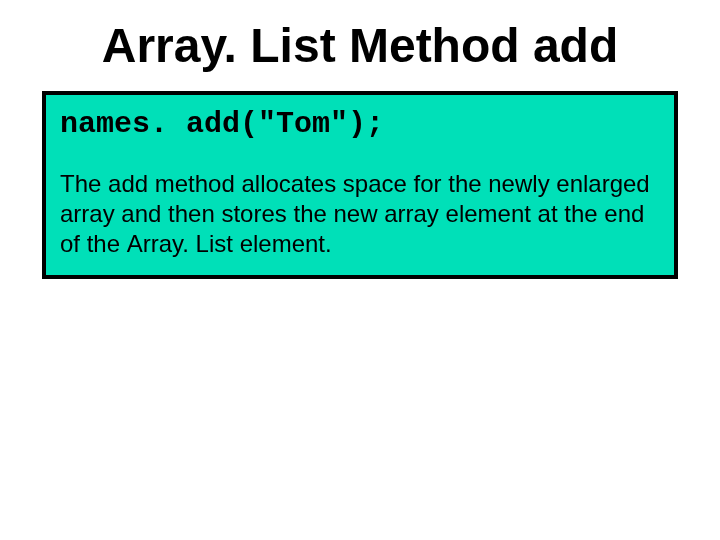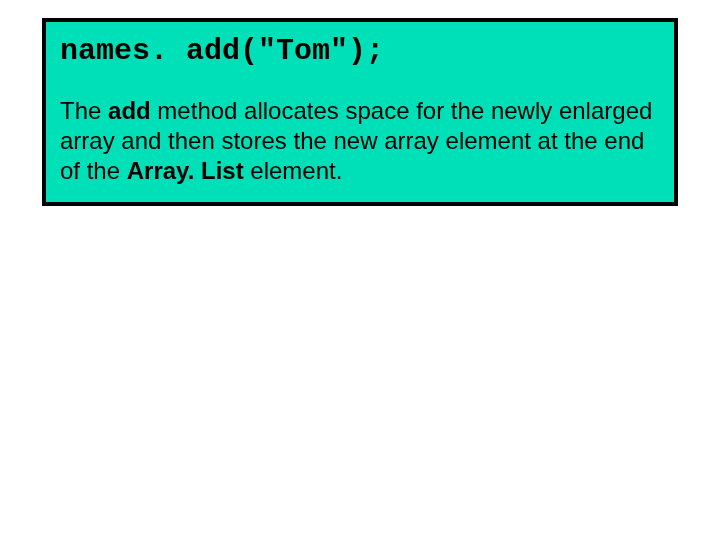--- a/index.html
+++ b/index.html
@@ -40,28 +40,29 @@
       color: #000;
       margin-bottom: 28px;
     }
     .desc {
       font-family: Arial, Helvetica, sans-serif;
       font-size: 24px;
       color: #000;
       line-height: 1.25;
     }
     .desc .bold {
-      font-weight: 700;
+      font-weight: 400;
       font-family: Arial Black, Arial, sans-serif;
       text-align: center;
     }
   </style>
 </head>
 <body>
 
 <div class="slide">
+  <h1 class="title">Array. List Method add</h1>
   <div class="code-box">
     <div class="code-line">names. add("Tom");</div>
     <div class="desc">
       <span>The </span><span class="bold">add</span><span> method allocates space for the newly enlarged array and then stores the new array element at the end of the </span><span class="bold">Array. List</span><span> element.</span>
     </div>
   </div>
 </div>
 
 </body></html>

